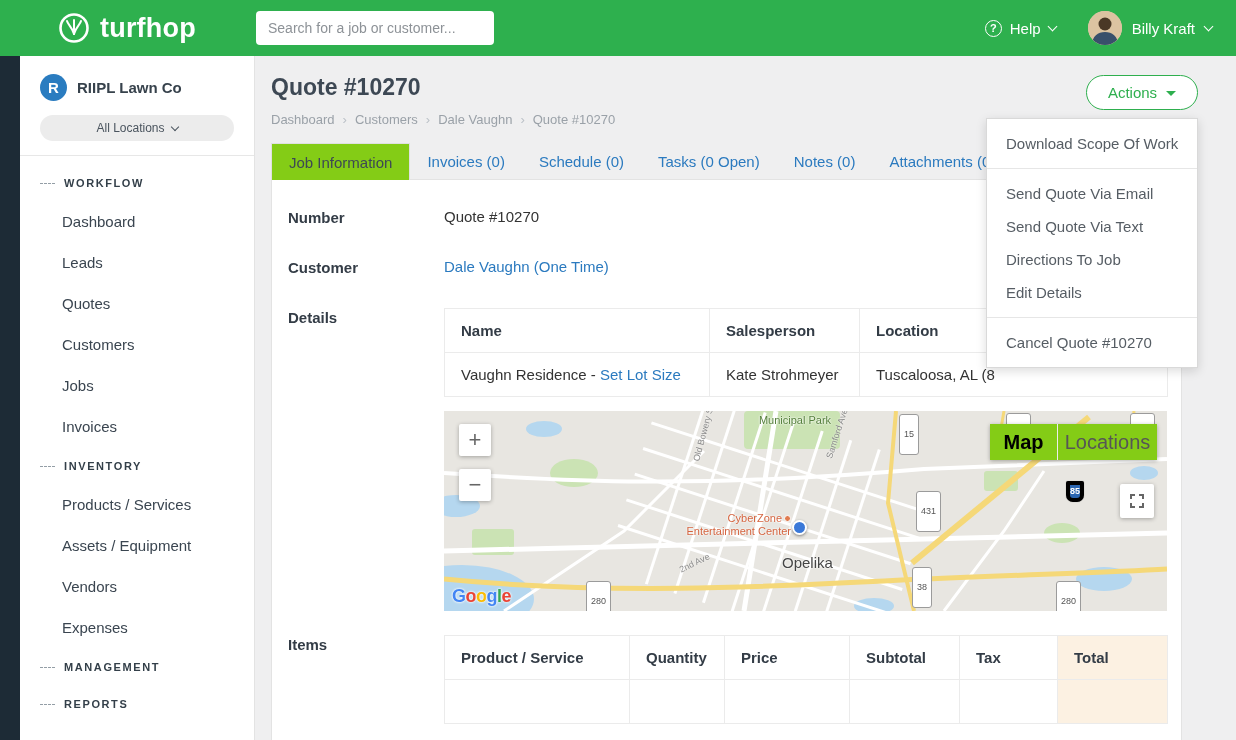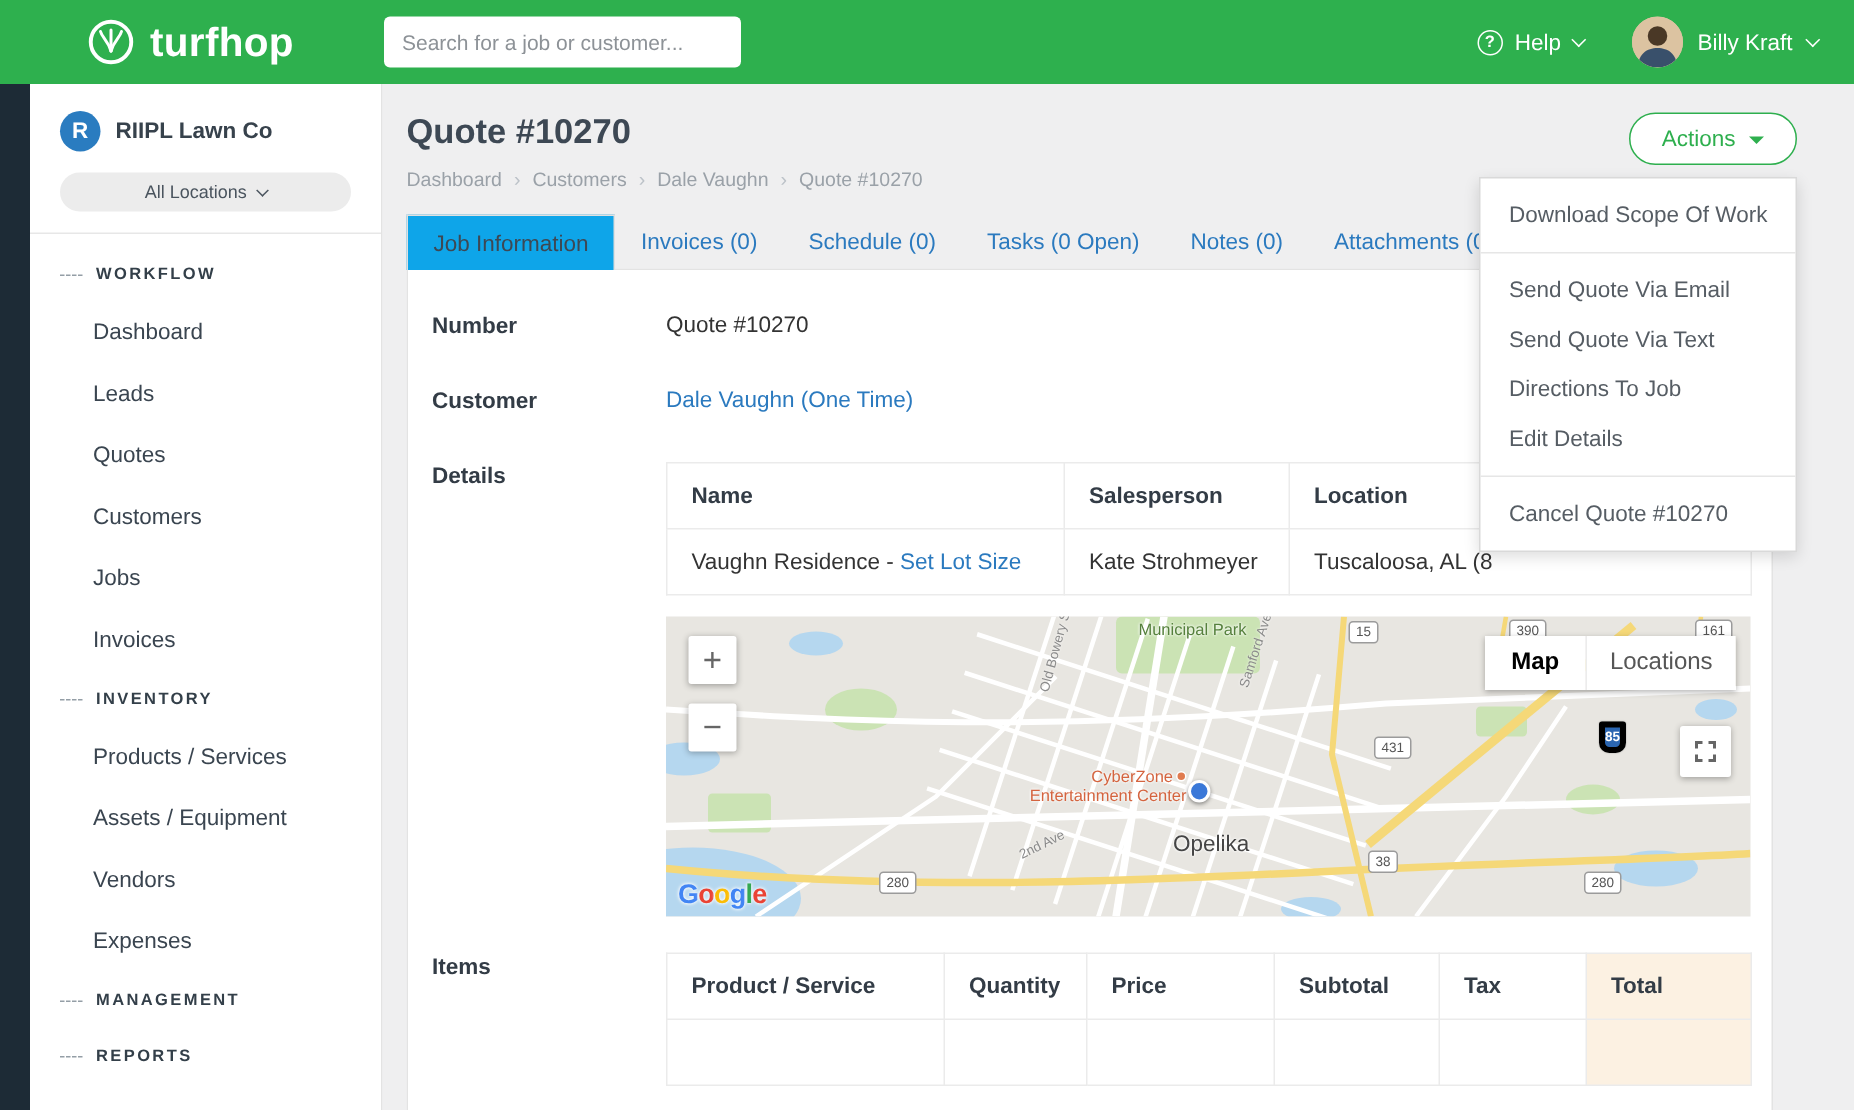--- a/index.html
+++ b/index.html
@@ -59,21 +59,21 @@
                  display:flex; align-items:center; justify-content:center; gap:9px; }
   .caret { width:0; height:0; border-left:5px solid transparent; border-right:5px solid transparent; border-top:5px solid currentColor; margin-top:2px; }
 
   .dropdown { position:absolute; top:62px; right:38px; width:212px; background:#fff; border:1px solid #d9d9d9;
               box-shadow:0 3px 10px rgba(0,0,0,0.14); z-index:100; padding:8px 0; }
   .dd-item { padding:7px 19px; font-size:15px; color:#565d64; line-height:19px; white-space:nowrap; }
   .dd-divider { border-top:1px solid #e6e6e6; margin:8px 0; }
 
   .tabs { position:absolute; left:16px; top:87px; display:flex; z-index:10; }
   .tab { height:36px; padding:0 17px; display:flex; align-items:center; font-size:15px; color:#2b7abf; }
-  .tab.active { height:37px; background:#0ea5e9; border:1px solid #e0e0e0; border-bottom:none; color:#3d4854; }
+  .tab.active { height:37px; background:#84cc16; border:1px solid #e0e0e0; border-bottom:none; color:#3d4854; }
 
   .card { position:absolute; left:16px; top:123px; width:911px; height:720px; background:#fff; border:1px solid #e3e3e3;
           padding:28px 16px 16px 16px; z-index:5; }
   .field-row { display:flex; margin-bottom:32px; }
   .field-label { width:156px; flex:0 0 156px; font-size:15px; font-weight:700; color:#333c46; padding-top:1px; }
   .field-value { font-size:15px; color:#333; }
   .link { color:#2b7abf; text-decoration:none; }
 
   table.grid { border-collapse:collapse; width:723px; table-layout:fixed; }
   table.grid th, table.grid td { border:1px solid #ebebeb; padding:13px 16px; font-size:15px; text-align:left;
@@ -92,30 +92,30 @@
   .park-label { left:312px; top:3px; width:78px; text-align:center; font-size:11px; color:#55803c;
                 text-shadow:0 0 2px #fff,0 0 2px #fff; line-height:13px; }
   .poi-label { left:205px; top:101px; width:142px; text-align:right; font-size:11px; color:#d4643f;
                text-shadow:0 0 2px #fff,0 0 2px #fff; line-height:13px; }
   .poi-dot { display:inline-block; width:7px; height:7px; border-radius:50%; background:#e07b4f; border:1px solid #fff; margin-left:2px; }
   .city-label { left:338px; top:143px; font-size:15px; color:#454545; text-shadow:0 0 2px #fff,0 0 2px #fff; }
   .street-label { font-size:9px; color:#8a8a8a; text-shadow:0 0 2px #fff; white-space:nowrap; }
   .marker { position:absolute; left:348px; top:109px; width:15px; height:15px; background:#3a78d8;
             border:2px solid #fff; border-radius:50%; box-shadow:0 1px 3px rgba(0,0,0,0.45); }
   .shield { position:absolute; background:#fff; border:1px solid #9b9b9b; border-radius:3px;
-            font-size:9px; color:#555; padding:1px 4px; line-height:11px; }
+            font-size:9px; color:#555; padding:14px 4px; line-height:11px; }
   .shield-i { position:absolute; background:#2b66b1; color:#fff; border:4px solid #000000;
               border-radius:2px 2px 7px 7px; font-size:9px; font-weight:700; padding:1px 0; line-height:11px;
               box-shadow:0 0 1px rgba(0,0,0,0.4); }
   .zoom-btn { position:absolute; left:15px; width:32px; height:32px; background:#fff; border-radius:2px;
               box-shadow:0 1px 4px rgba(0,0,0,0.3); display:flex; align-items:center; justify-content:center;
               font-size:22px; color:#666; }
   .zoom-in { top:13px; } .zoom-out { top:58px; }
   .maptype { position:absolute; top:13px; right:10px; display:flex; box-shadow:0 1px 4px rgba(0,0,0,0.3); }
-  .maptype-btn { height:36px; background:#ffffff; display:flex; align-items:center; justify-content:center; font-size:16px; }
+  .maptype-btn { height:36px; background:#84cc16; display:flex; align-items:center; justify-content:center; font-size:20px; }
   .maptype-map { width:67px; font-weight:700; color:#000; }
   .maptype-sat { width:100px; color:#565656; border-left:1px solid #ececec; }
   .fullscreen-btn { position:absolute; top:73px; right:13px; width:34px; height:34px; background:#fff; border-radius:2px;
                     box-shadow:0 1px 4px rgba(0,0,0,0.3); display:flex; align-items:center; justify-content:center; }
   .google-logo { position:absolute; left:8px; bottom:4px; font-size:18px; font-weight:700; letter-spacing:-0.5px;
                  text-shadow:0 0 2px #fff,0 0 3px #fff; }
   .map-attr { position:absolute; right:0; bottom:0; height:16px; background:rgba(255,255,255,0.8);
               display:flex; align-items:center; gap:12px; padding:0 8px; font-size:10px; color:#444; }
 </style>
 </head>

